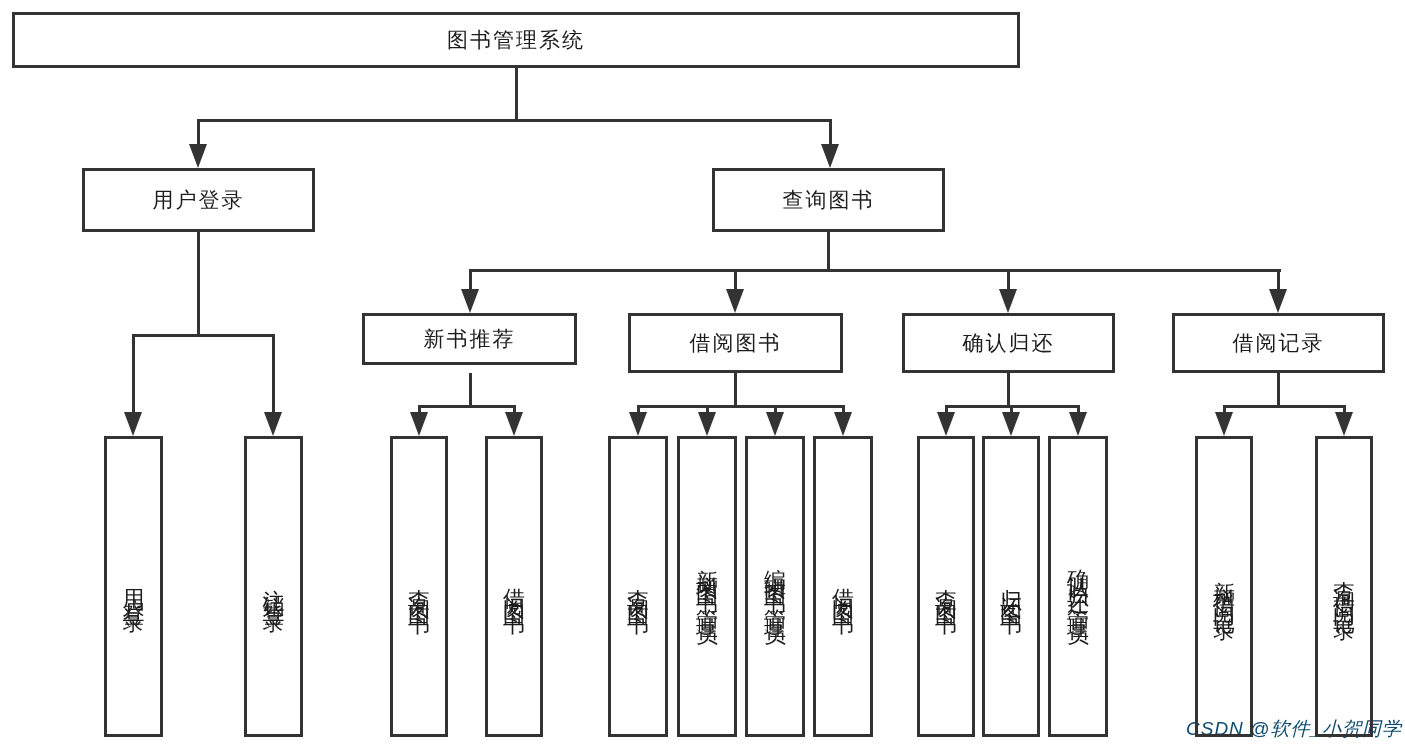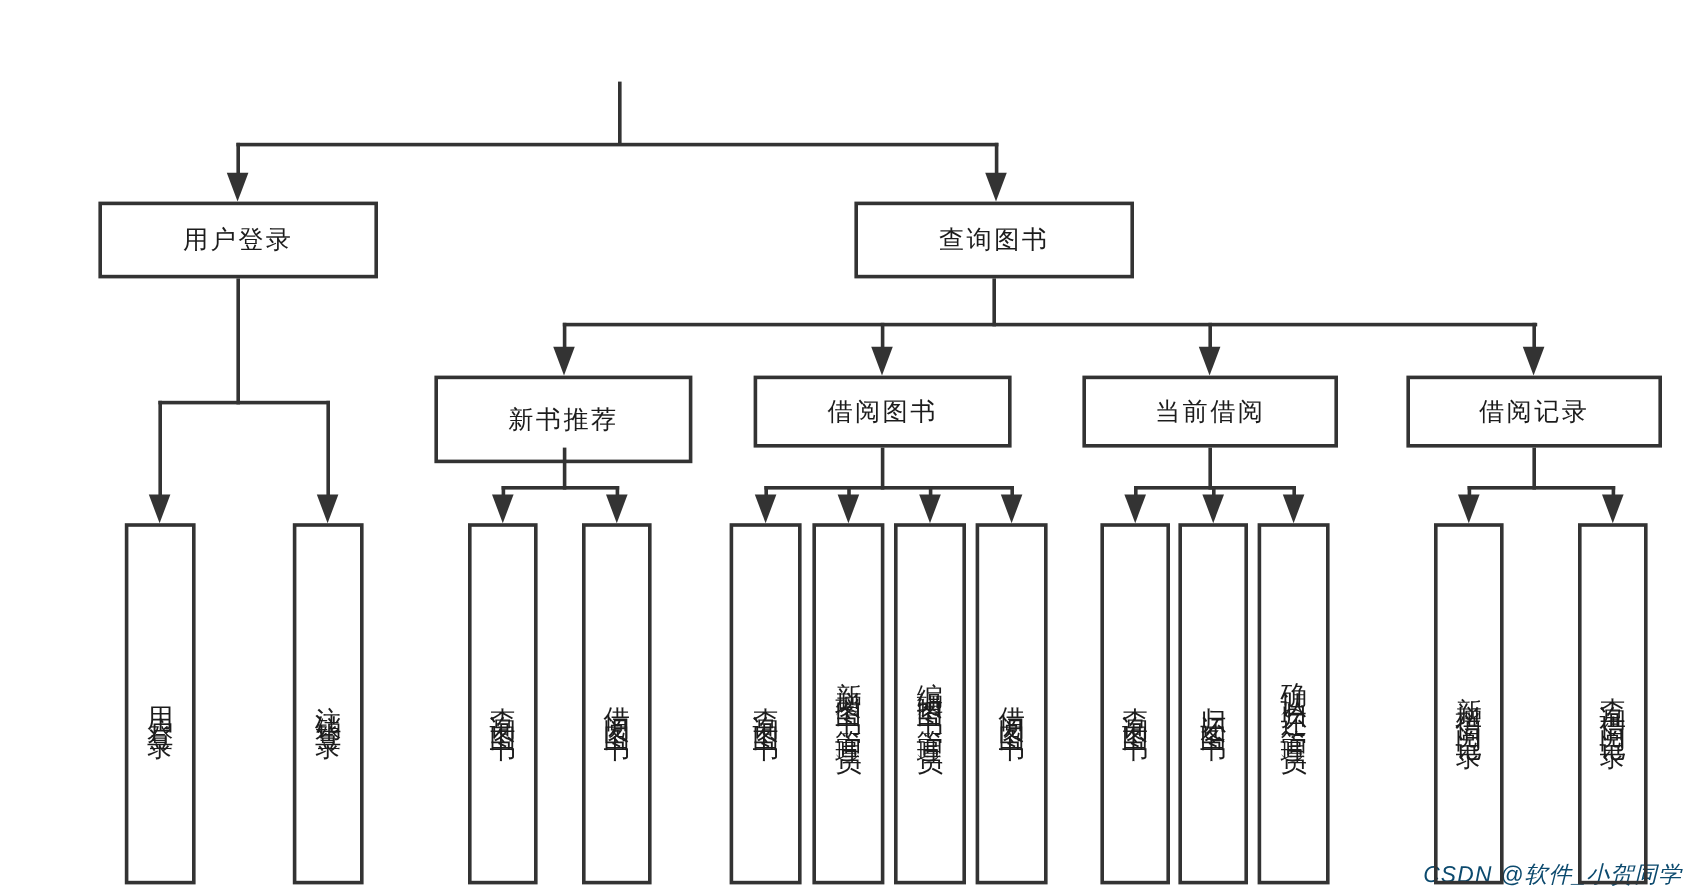--- a/index.html
+++ b/index.html
@@ -114,36 +114,39 @@
   <div class="vline" style="left:1077px;top:405px;height:9px"></div>
   <div class="ahead" style="left:1069px;top:412px"></div>
 
   <div class="vline" style="left:1277px;top:373px;height:35px"></div>
   <div class="hline" style="left:1223px;top:405px;width:123px"></div>
   <div class="vline" style="left:1223px;top:405px;height:9px"></div>
   <div class="ahead" style="left:1215px;top:412px"></div>
   <div class="vline" style="left:1343px;top:405px;height:9px"></div>
   <div class="ahead" style="left:1335px;top:412px"></div>
 
+  <div class="hbox" style="left:12px;top:12px;width:1008px;height:56px">
+    <span>图书管理系统</span>
+  </div>
 
   <div class="hbox" style="left:82px;top:168px;width:233px;height:64px">
     <span>用户登录</span>
   </div>
   <div class="hbox" style="left:712px;top:168px;width:233px;height:64px">
     <span>查询图书</span>
   </div>
 
-  <div class="hbox" style="left:362px;top:313px;width:215px;height:73px">
+  <div class="hbox" style="left:362px;top:313px;width:215px;height:52px">
     <span>新书推荐</span>
   </div>
   <div class="hbox" style="left:628px;top:313px;width:215px;height:60px">
     <span>借阅图书</span>
   </div>
   <div class="hbox" style="left:902px;top:313px;width:213px;height:60px">
-    <span>当前借阅</span>
+    <span>确认归还</span>
   </div>
   <div class="hbox" style="left:1172px;top:313px;width:213px;height:60px">
     <span>借阅记录</span>
   </div>
 
   <div class="vbox" style="left:104px;width:59px">
     <span class="vtext">用户登录</span>
   </div>
   <div class="vbox" style="left:244px;width:59px">
     <span class="vtext">注销登录</span>

